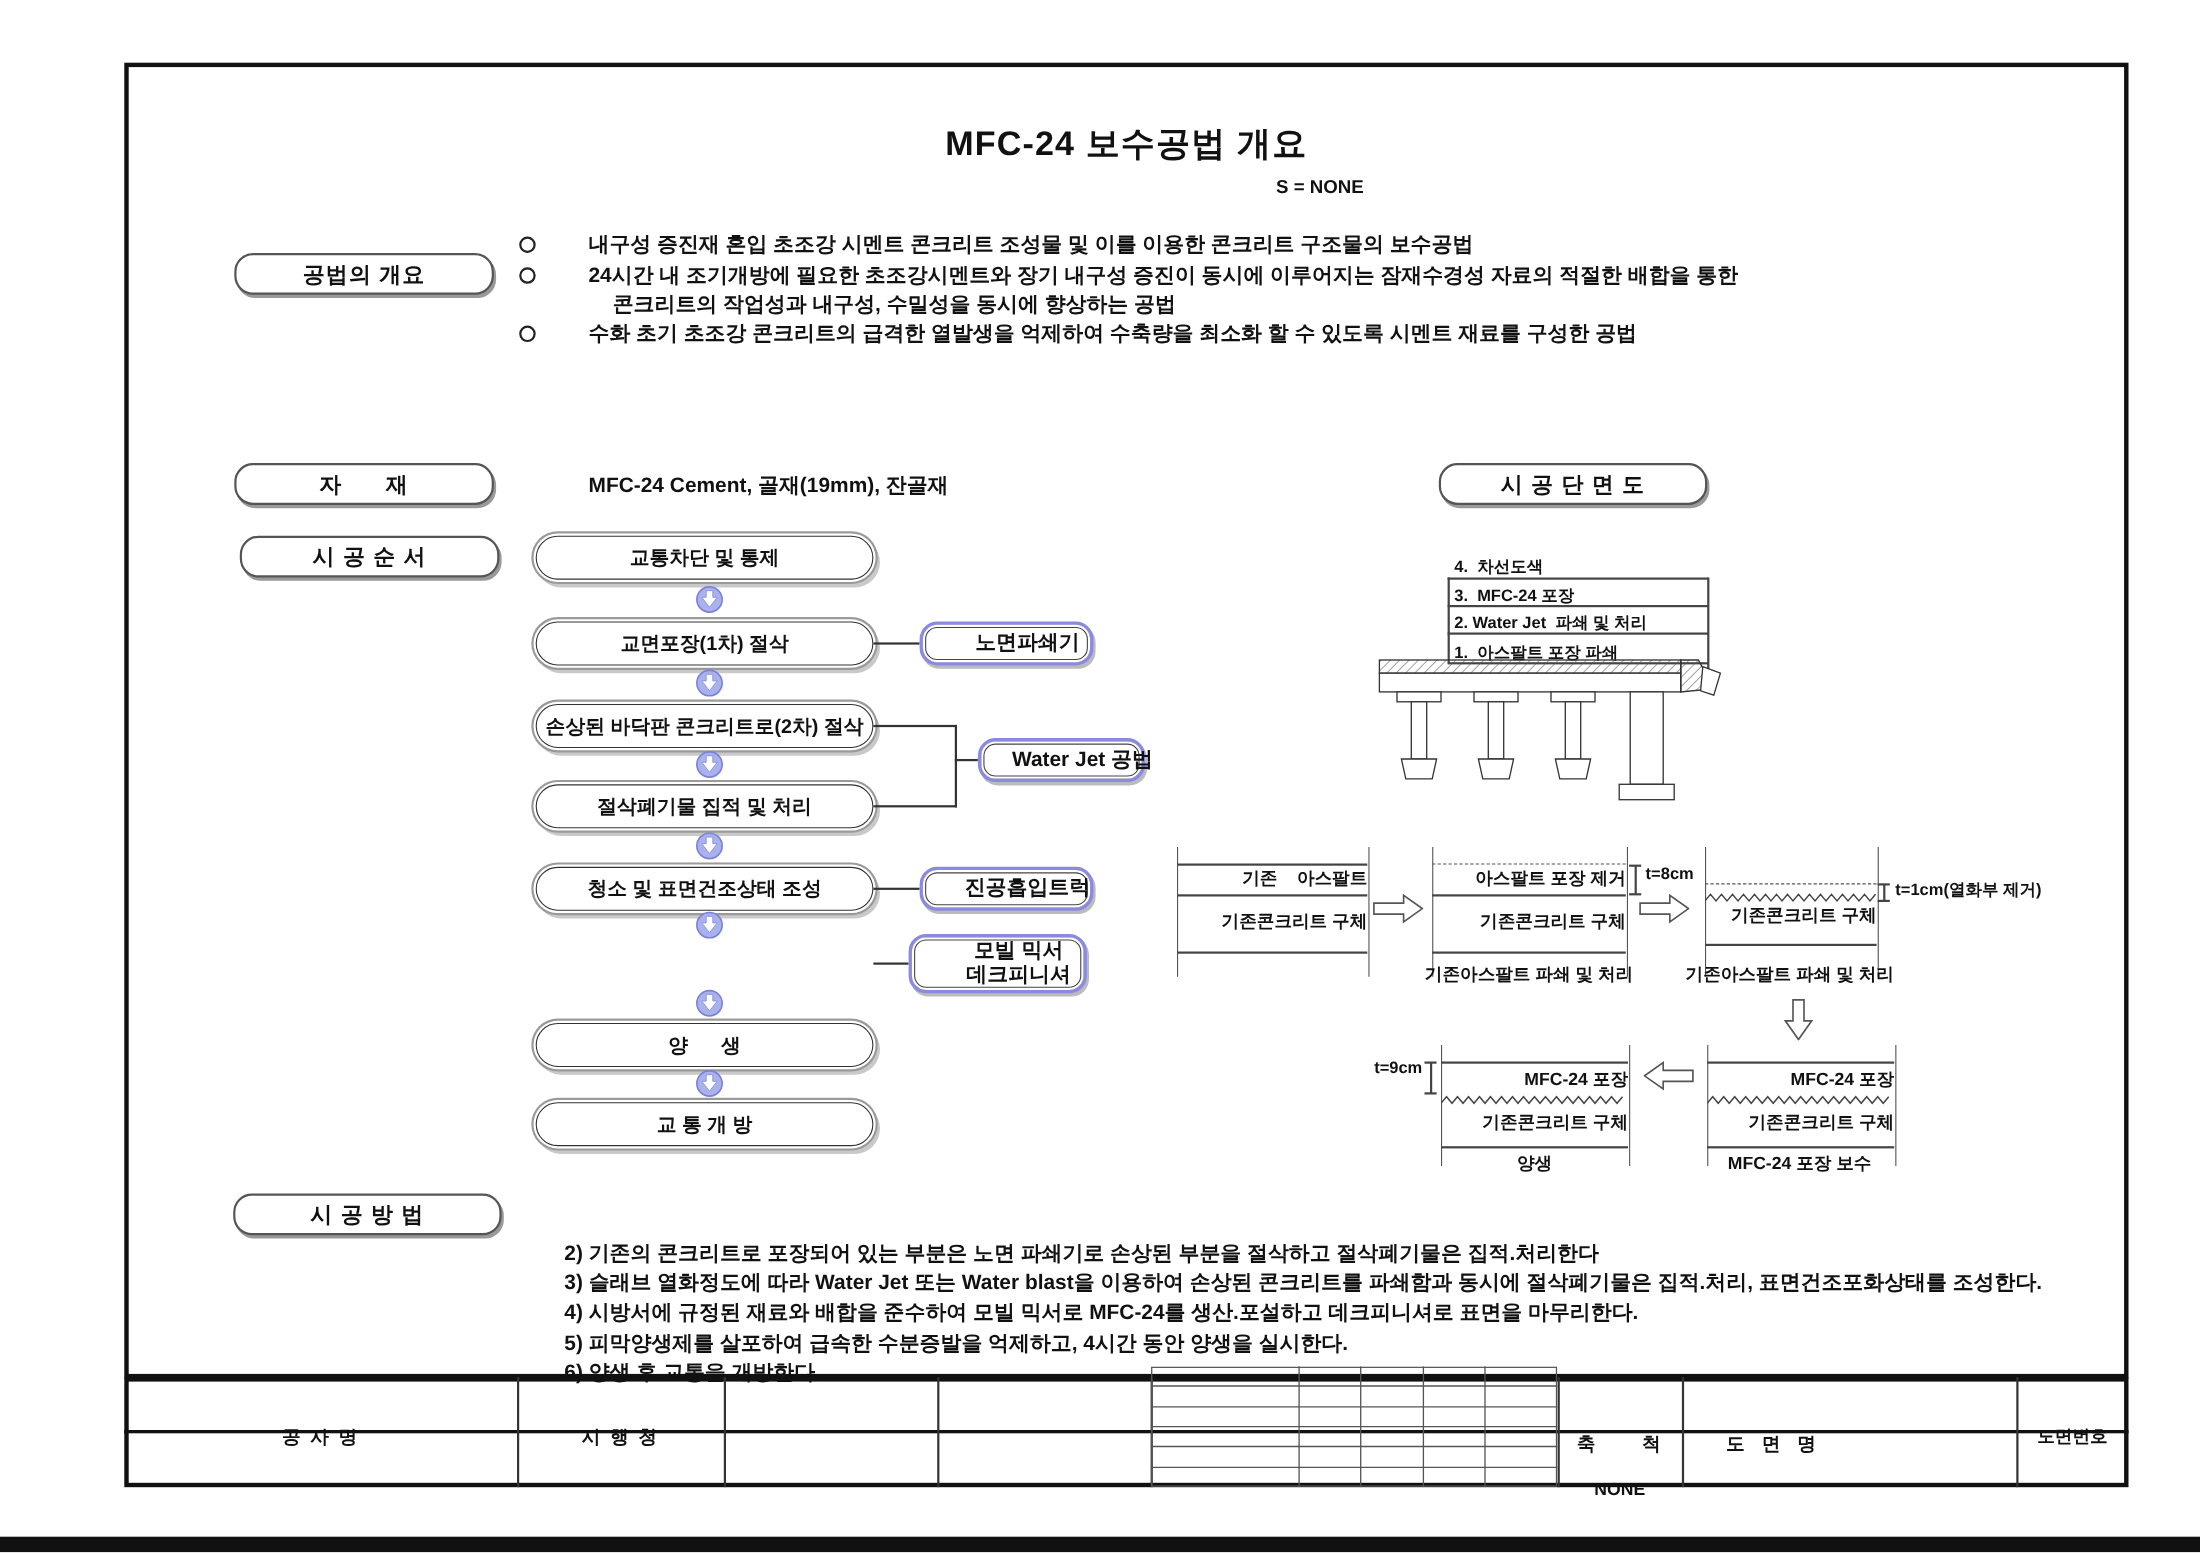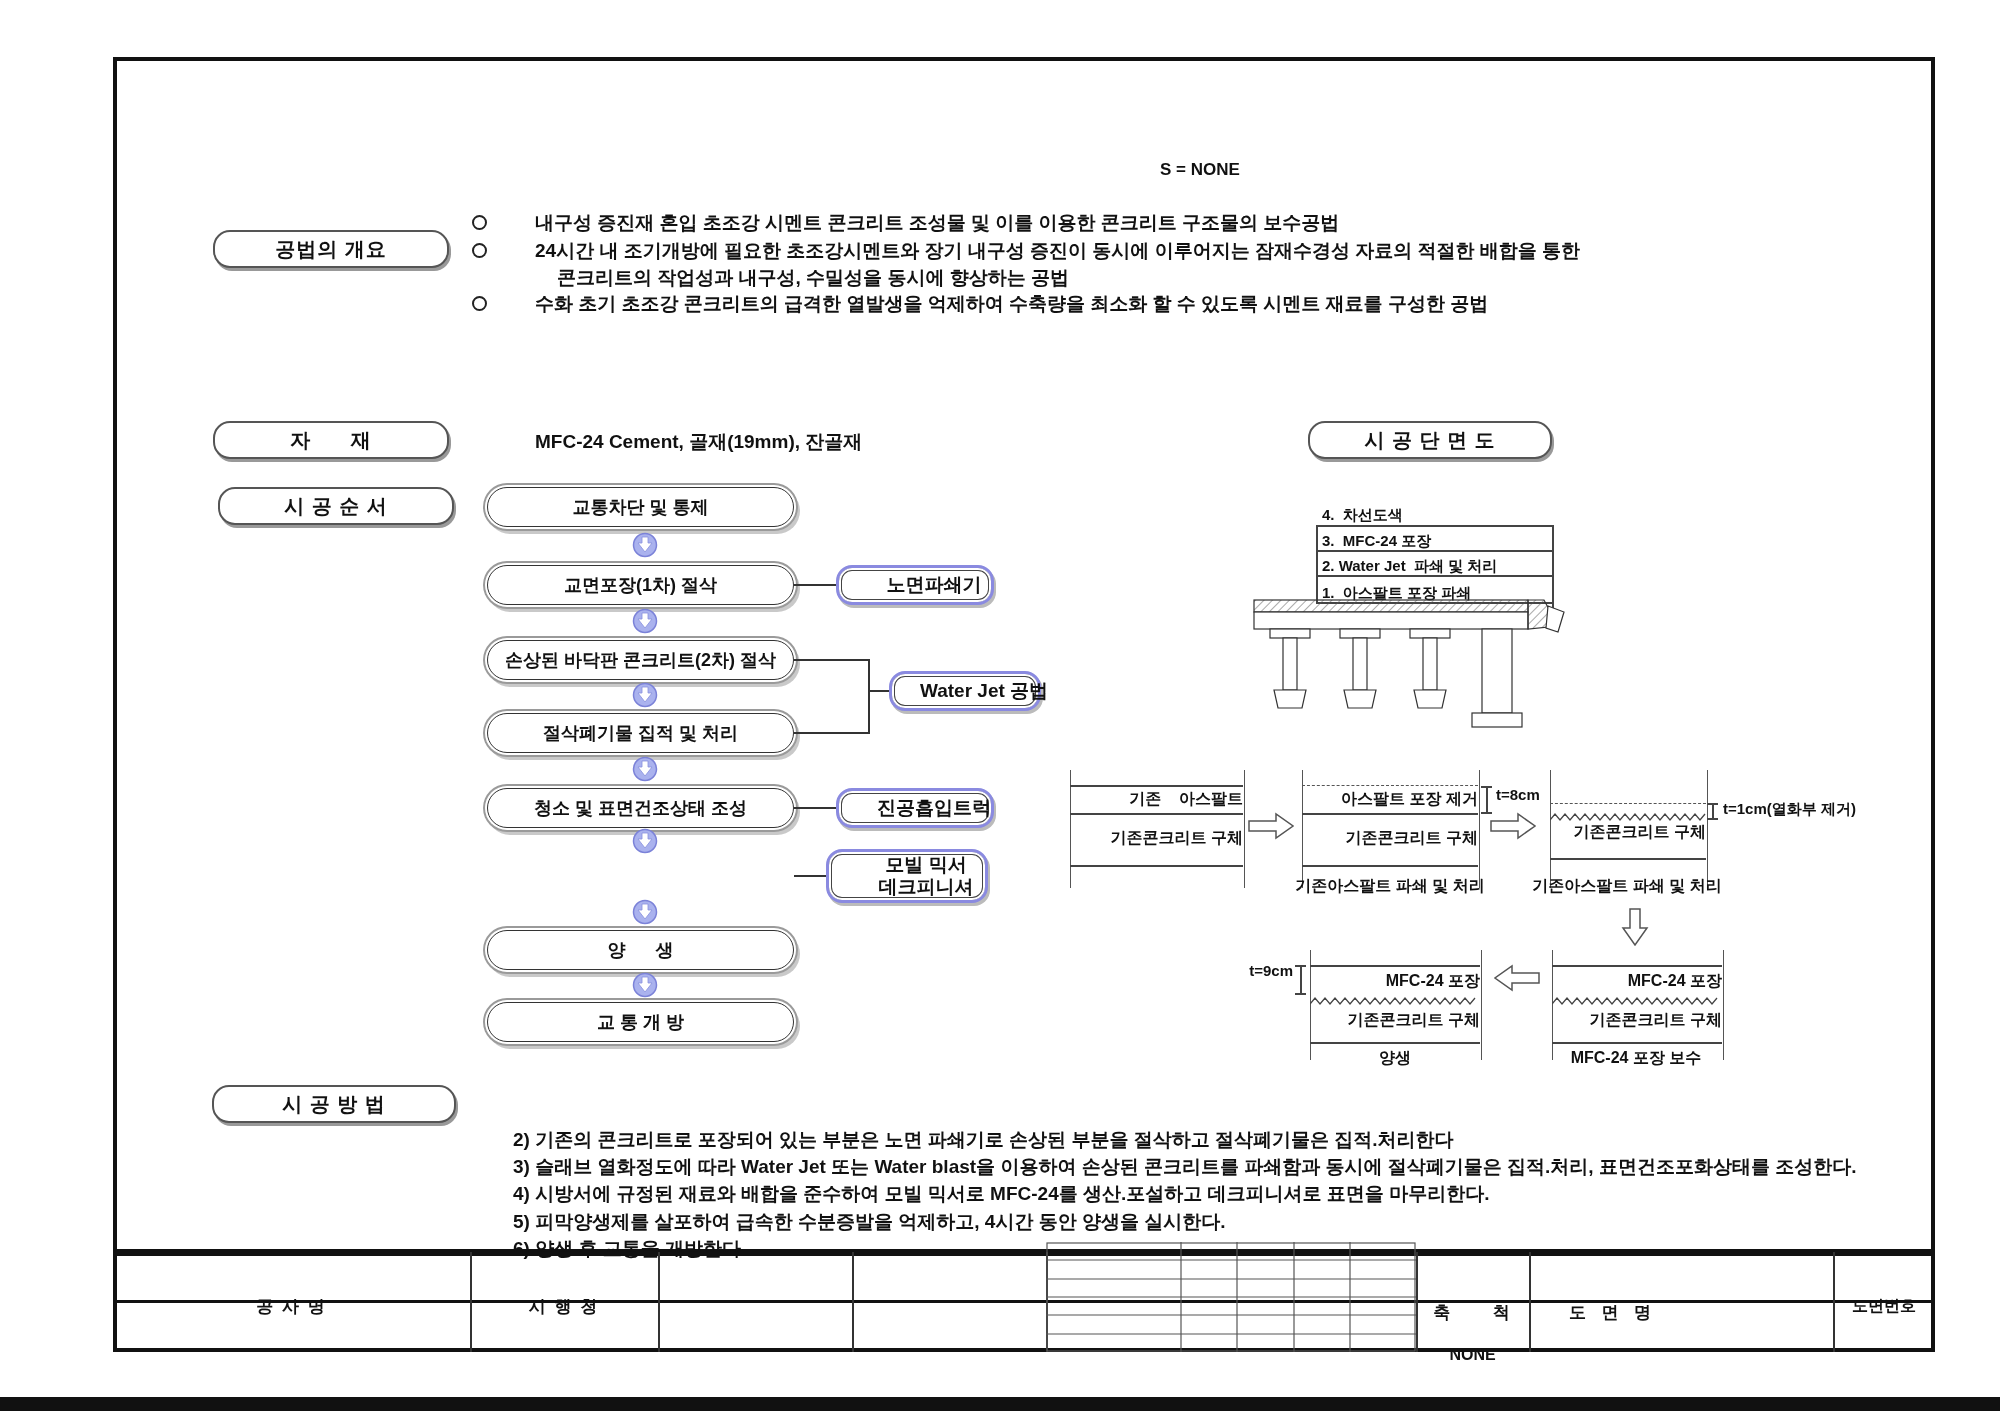--- a/index.html
+++ b/index.html
@@ -38,20 +38,21 @@
   .dim-label{font-size:15px;white-space:pre;}
   .tb-head{display:flex;align-items:center;justify-content:center;font-size:17px;letter-spacing:2px;white-space:pre;margin-top:28px;}
 </style>
 </head>
 <body>
 
 <div id="page">
 
   <div class="abs frame" style="left:113px;top:57px;width:1822px;height:1196px;"></div>
 
+  <div class="abs t" style="left:113px;top:110px;width:1822px;text-align:center;font-size:31px;letter-spacing:1px;">MFC-24 보수공법 개요</div>
   <div class="abs t" style="left:1160px;top:160px;font-size:17px;">S = NONE</div>
 
   <div class="abs label-box" style="left:213px;top:230px;width:236px;">
     <span class="t">공법의 개요</span>
   </div>
   <div class="abs bullet" style="left:472px;top:215px;"></div>
   <div class="abs t body-text" style="left:500px;top:211px;">내구성 증진재 혼입 초조강 시멘트 콘크리트 조성물 및 이를 이용한 콘크리트 구조물의 보수공법</div>
   <div class="abs bullet" style="left:472px;top:243px;"></div>
   <div class="abs t body-text" style="left:500px;top:239px;">24시간 내 조기개방에 필요한 초조강시멘트와 장기 내구성 증진이 동시에 이루어지는 잠재수경성 자료의 적절한 배합을 통한</div>
   <div class="abs t body-text" style="left:522px;top:266px;">콘크리트의 작업성과 내구성, 수밀성을 동시에 향상하는 공법</div>
@@ -67,21 +68,21 @@
     <span class="t">시 공 순 서</span>
   </div>
 
   <div class="abs flow-box" style="top:487px;">
       <span class="t">교통차단 및 통제</span>
     </div>
   <div class="abs flow-box" style="top:565px;">
       <span class="t">교면포장(1차) 절삭</span>
     </div>
   <div class="abs flow-box" style="top:640px;">
-      <span class="t">손상된 바닥판 콘크리트(2차) 절삭</span>
+      <span class="t">손상된 바닥판 콘크리트로(2차) 절삭</span>
     </div>
   <div class="abs flow-box" style="top:713px;">
       <span class="t">절삭폐기물 집적 및 처리</span>
     </div>
   <div class="abs flow-box" style="top:788px;">
       <span class="t">청소 및 표면건조상태 조성</span>
     </div>
   <div class="abs flow-box" style="top:930px;">
       <span class="t">양      생</span>
     </div>

